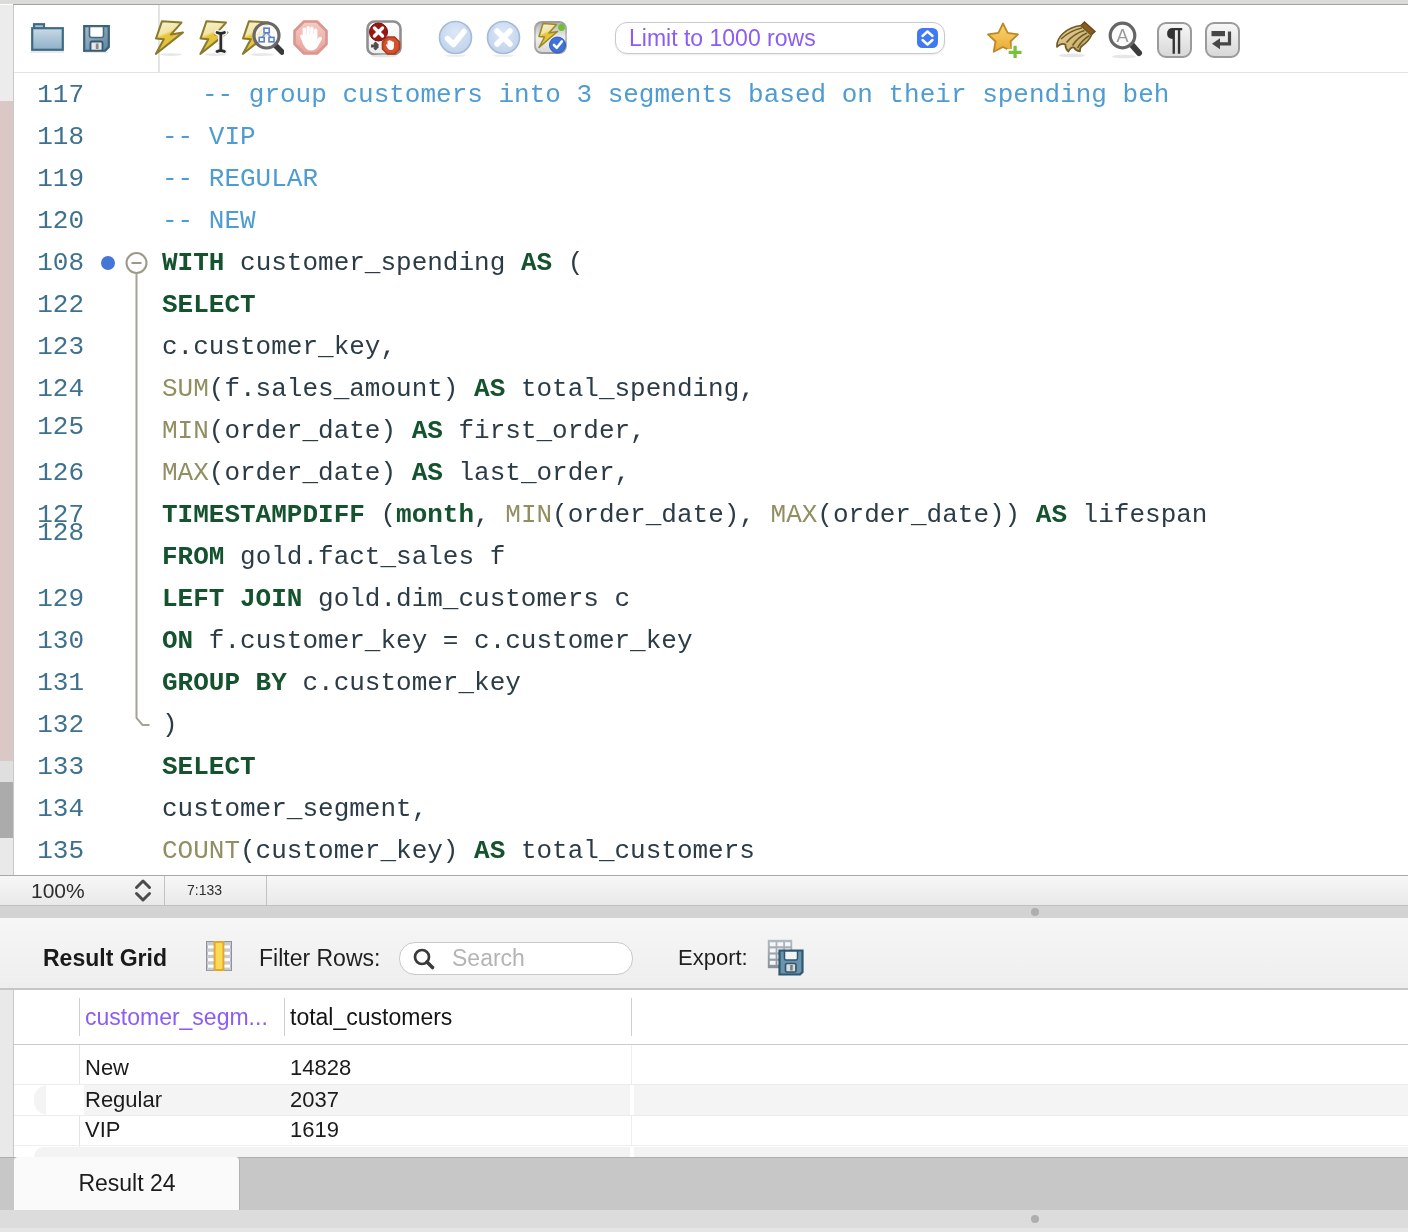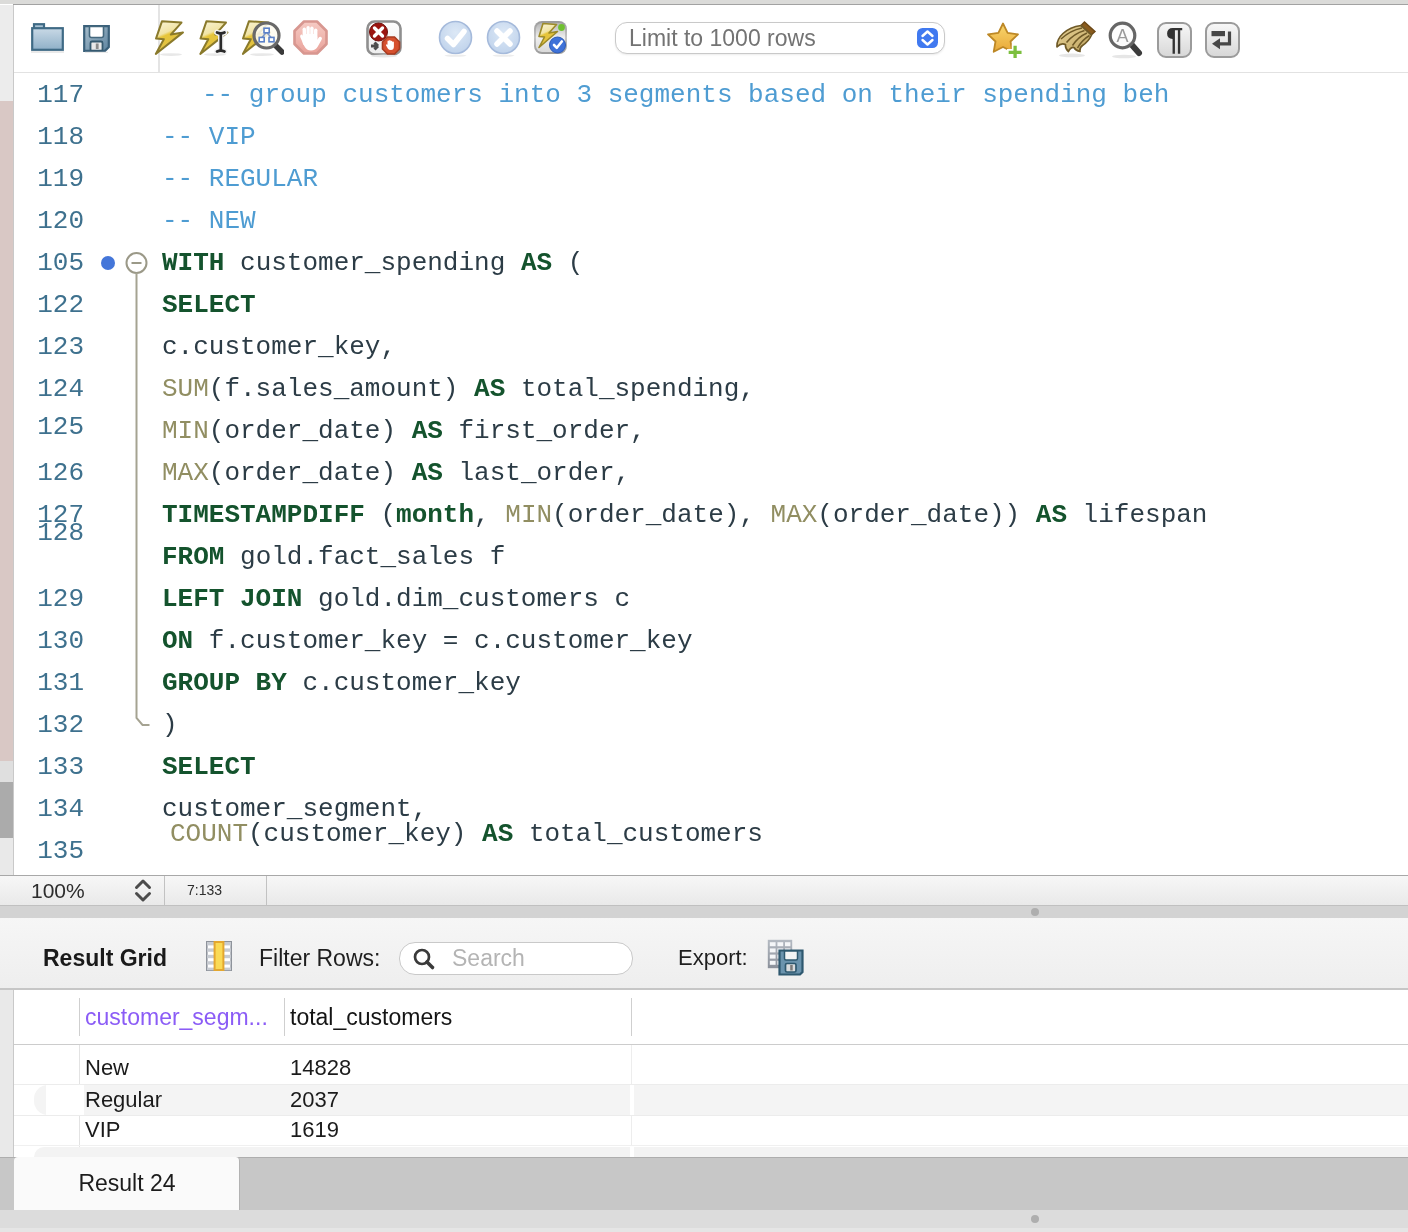--- a/index.html
+++ b/index.html
@@ -171,21 +171,21 @@
     </defs>
   <rect x="1" y="1" width="33" height="33" rx="8" fill="url(#gs1)"></rect>
   <rect x="3" y="3" width="29" height="29" rx="6" fill="url(#gs2)"></rect>
   <circle cx="28.5" cy="7.5" r="3.4" fill="#6fc030"></circle>
   <path d="M10 3.5 L23.5 4.5 L16 13 L24.5 11.5 L6 27.5 L11.5 17 L6 16.5 Z" fill="url(#bg1)" stroke="#9c8a28" stroke-width="1.6" stroke-linejoin="round"></path>
   <circle cx="24.5" cy="25" r="8" fill="#3f72d8" stroke="#2d5cb8" stroke-width="1"></circle>
   <path d="M21 25 L23.8 27.8 L28.8 21.5" fill="none" stroke="#ffffff" stroke-width="2.6" stroke-linecap="round" stroke-linejoin="round"></path>
 </svg>
 
 <div class="abs" style="left:615px;top:22px;width:330px;height:32px;box-sizing:border-box;border:1.5px solid #c9c9c9;border-radius:12px;background:#ffffff;box-shadow:0 1px 2px rgba(0,0,0,0.08);"></div>
-<div class="abs" style="left:629px;top:22px;height:36px;line-height:32px;font-size:23px;color:#737373;">Limit to 1000 rows</div>
+<div class="abs" style="left:629px;top:22px;height:36px;line-height:32px;font-size:23px;color:#8b5cf6;">Limit to 1000 rows</div>
 <svg class="abs" style="left:917px;top:28px;" width="21" height="20" viewBox="0 0 21 20">
   <rect x="0" y="0" width="21" height="20" rx="5.5" fill="#4079f0"></rect>
   <path d="M5.5 8 L10.5 3.5 L15.5 8" fill="none" stroke="#ffffff" stroke-width="2.4" stroke-linecap="round" stroke-linejoin="round"></path>
   <path d="M5.5 12 L10.5 16.5 L15.5 12" fill="none" stroke="#ffffff" stroke-width="2.4" stroke-linecap="round" stroke-linejoin="round"></path>
 </svg>
 
 <svg class="abs" style="left:987px;top:22px;" width="38" height="36" viewBox="0 0 38 36">
   <defs>
       <linearGradient id="st1" x1="0" y1="0" x2="0" y2="1">
     <stop offset="0" stop-color="#f8d76e"></stop>
@@ -327,21 +327,21 @@
 <div class="abs" style="left:14px;top:1157px;width:226px;height:53px;line-height:53px;text-align:center;font-size:23px;color:#1c1c1c;">Result 24</div>
 <div class="abs" style="left:0;top:1210px;width:1408px;height:18px;background:#dcdcdc;"></div>
 <div class="abs" style="left:1031px;top:1215px;width:8px;height:8px;border-radius:4px;background:#aeaeae;"></div>
 <div class="abs" style="left:0;top:1228px;width:1408px;height:4px;background:#e5e5e5;"></div>
 
 <div id="codewrap">
 <div class="lnum" style="top:74px;">117</div>
 <div class="lnum" style="top:116px;">118</div>
 <div class="lnum" style="top:158px;">119</div>
 <div class="lnum" style="top:200px;">120</div>
-<div class="lnum" style="top:242px;">105</div>
+<div class="lnum" style="top:242px;">108</div>
 <div class="lnum" style="top:284px;">122</div>
 <div class="lnum" style="top:326px;">123</div>
 <div class="lnum" style="top:368px;">124</div>
 <div class="lnum" style="top:406px;">125</div>
 <div class="lnum" style="top:452px;">126</div>
 <div class="lnum" style="top:494px;">127</div>
 <div class="lnum" style="top:512px;">128</div>
 <div class="lnum" style="top:578px;">129</div>
 <div class="lnum" style="top:620px;">130</div>
 <div class="lnum" style="top:662px;">131</div>
@@ -361,21 +361,21 @@
 <div class="codeline" style="top:410px;"><span class="fn">MIN</span>(order_date) <span class="kw">AS</span> first_order,</div>
 <div class="codeline" style="top:452px;"><span class="fn">MAX</span>(order_date) <span class="kw">AS</span> last_order,</div>
 <div class="codeline" style="top:494px;"><span class="kw">TIMESTAMPDIFF</span> (<span class="kw">month</span>, <span class="fn">MIN</span>(order_date), <span class="fn">MAX</span>(order_date)) <span class="kw">AS</span> lifespan</div>
 <div class="codeline" style="top:536px;"><span class="kw">FROM</span> gold.fact_sales f</div>
 <div class="codeline" style="top:578px;"><span class="kw">LEFT JOIN</span> gold.dim_customers c</div>
 <div class="codeline" style="top:620px;"><span class="kw">ON</span> f.customer_key = c.customer_key</div>
 <div class="codeline" style="top:662px;"><span class="kw">GROUP BY</span> c.customer_key</div>
 <div class="codeline" style="top:704px;">)</div>
 <div class="codeline" style="top:746px;"><span class="kw">SELECT</span></div>
 <div class="codeline" style="top:788px;">customer_segment,</div>
-<div class="codeline" style="top:813px;margin-left:8px;"><span class="fn">COUNT</span>(customer_key) <span class="kw">AS</span> total_customers</div>
+<div class="codeline" style="top:830px;"><span class="fn">COUNT</span>(customer_key) <span class="kw">AS</span> total_customers</div>
 
 <div class="abs" style="left:101px;top:256px;width:14px;height:14px;border-radius:7px;background:#4476d9;"></div>
 
 <svg class="abs" style="left:120px;top:246px;" width="40" height="490" viewBox="0 0 40 490">
   <circle cx="16.5" cy="17" r="10" fill="#ffffff" stroke="#9b9988" stroke-width="2"></circle>
   <line x1="11.5" y1="17" x2="21.5" y2="17" stroke="#9b9988" stroke-width="2"></line>
   <path d="M16.5 27 L16.5 472 L22.5 479 L29.5 479" fill="none" stroke="#a5a392" stroke-width="2"></path>
 </svg>
 </div>
 

